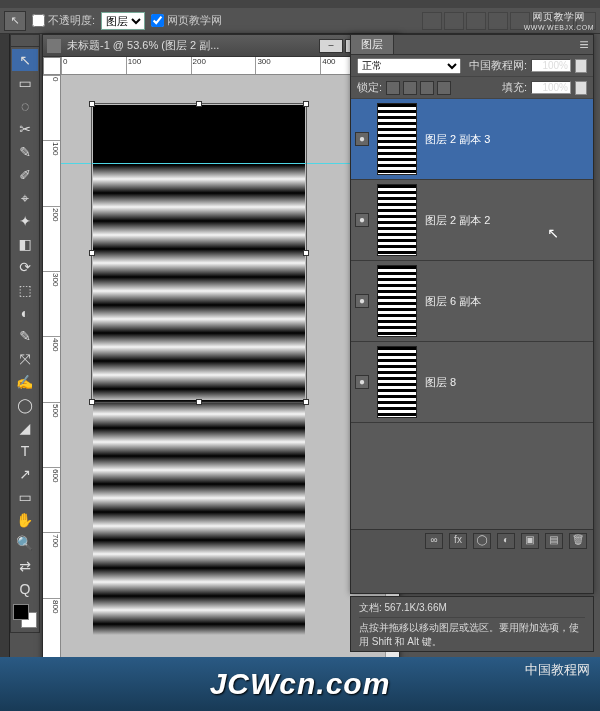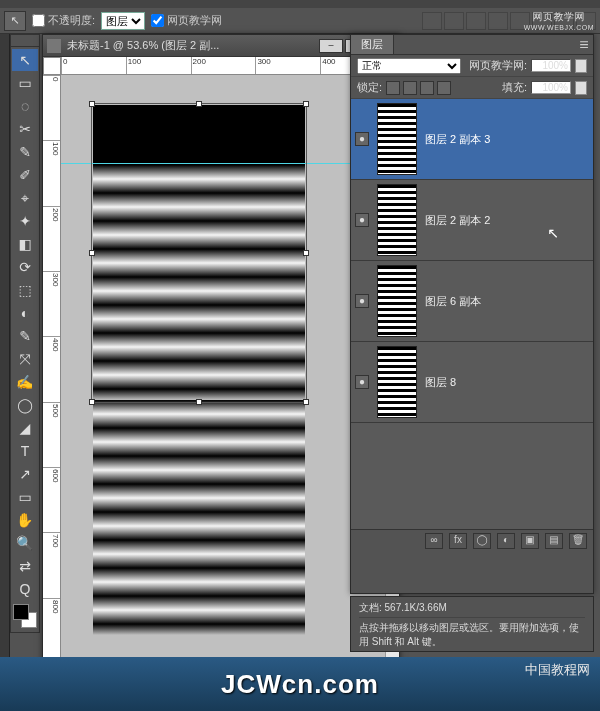--- a/index.html
+++ b/index.html
@@ -75,21 +75,21 @@
 .layer .name { color: #eee; font-size: 11px; }
 .layer.selected .name { color: #fff; }
 .cursor-arrow { position: absolute; right: 34px; top: 190px; color: #fff; font-size: 14px; pointer-events: none; }
 
 .panel-footer { height: 22px; border-top: 1px solid #333; display: flex; align-items: center; justify-content: flex-end; gap: 6px; padding: 0 6px; }
 .panel-footer .fbtn { width: 18px; height: 16px; background: #555; border: 1px solid #333; color: #ccc; font-size: 10px; text-align: center; }
 
 .info-panel { position: absolute; right: 6px; top: 596px; width: 244px; height: 56px; background: #535353; border: 1px solid #2a2a2a; padding: 4px 8px; font-size: 10px; color: #ddd; }
 
 .bottom-watermark { position: absolute; left: 0; right: 0; bottom: 0; height: 54px; background: linear-gradient(#2a5a84,#183a56); display: flex; align-items: center; justify-content: center; }
-.bottom-watermark .big { color: #fff; font-size: 26px; font-weight: bold; letter-spacing: 1px; text-shadow: 1px 1px 2px #000; }
+.bottom-watermark .big { color: #fff; font-size: 30px; font-weight: bold; font-style: italic; letter-spacing: 1px; text-shadow: 1px 1px 2px #000; }
 .bottom-watermark .small { position: absolute; right: 10px; top: 4px; color: #e8e8e8; font-size: 13px; }
 </style>
 </head>
 <body>
 
 <div class="top-menu"></div>
 
 <div class="options-bar">
   <div class="icon">↖</div>
   <label>
@@ -214,21 +214,21 @@
 <div class="panel">
   <div class="panel-tab">
     <div class="tab">图层</div>
     <div class="menu">≡</div>
   </div>
   <div class="panel-row">
     <select style="width:104px;">
       <option>正常</option>
     </select>
     <div class="spacer"></div>
-    <span>网页教学网:</span>
+    <span>中国教程网:</span>
     <span class="pct">100%</span>
     <span class="arrow">▸</span>
   </div>
   <div class="panel-row">
     <span>锁定:</span>
     <div class="lock-icons">
       <span></span>
       <span></span>
       <span></span>
       <span></span>

